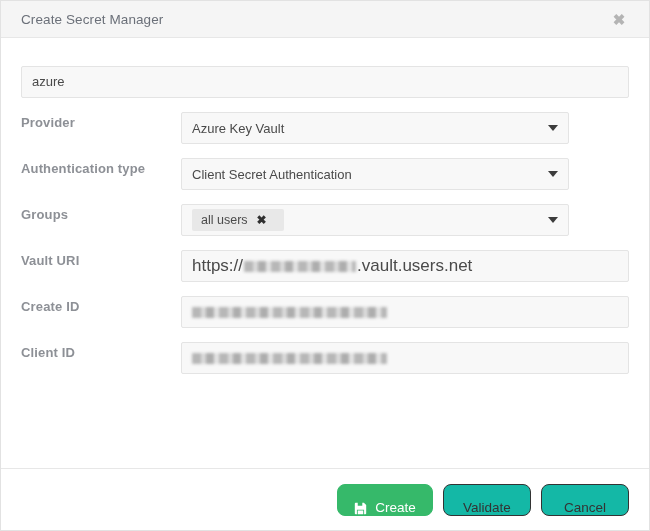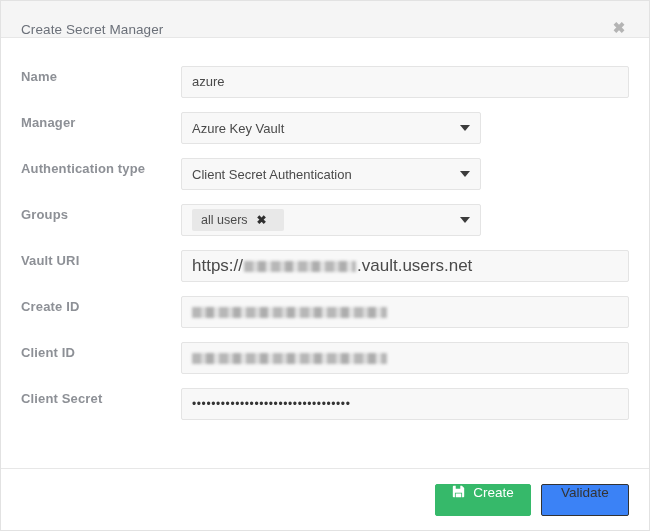--- a/index.html
+++ b/index.html
@@ -27,21 +27,21 @@
     position: relative;
   }
 
   
   .modal-header {
     height: 37px;
     min-height: 37px;
     background: #f5f5f5;
     border-bottom: 1px solid #e7e7e7;
     display: flex;
-    align-items: flex-end;
+    align-items: center;
     padding: 0 16px 0 20px;
     box-sizing: border-box;
   }
   .modal-title {
     font-size: 13.5px;
     color: #6b7079;
     letter-spacing: 0.1px;
     flex: 1 1 auto;
     white-space: nowrap;
   }
@@ -107,21 +107,21 @@
     line-height: 30px;
     outline: none;
     display: flex;
     align-items: center;
     overflow: hidden;
     white-space: nowrap;
   }
 
   
   .select-wrap {
-    width: 300px;
+    width: 388px;
     height: 32px;
     position: relative;
     box-sizing: border-box;
     background: #f8f8f8;
     border: 1px solid #e4e4e4;
     border-radius: 2px;
     display: flex;
     align-items: center;
     padding: 0 10px;
     cursor: pointer;
@@ -208,39 +208,39 @@
     border-top: 1px solid #e7e7e7;
     display: flex;
     align-items: center;
     justify-content: flex-end;
     padding: 0 20px;
     box-sizing: border-box;
     gap: 10px;
   }
   .btn {
     height: 32px;
-    border-radius: 2px;
+    border-radius: 8px;
     font-size: 13.5px;
     font-family: "Liberation Sans", sans-serif;
     display: inline-flex;
-    align-items: flex-start;
+    align-items: flex-end;
     justify-content: center;
     cursor: pointer;
     box-sizing: border-box;
     padding: 0 4px;
     white-space: nowrap;
   }
   .btn-create {
     background: #36b96a;
     color: #ffffff;
     border: 1px solid #36b96a;
     min-width: 96px;
   }
   .btn-default {
-    background: #3b82f6;
+    background: #14b8a6;
     color: #333333;
     border: 1px solid #333333;
     min-width: 88px;
   }
   .save-icon {
     margin-right: 8px;
     display: inline-flex;
     align-items: center;
   }
 </style>
@@ -250,28 +250,27 @@
 <div class="modal">
 
   <div class="modal-header">
     <div class="modal-title">Create Secret Manager</div>
     <div class="close-btn">✖</div>
   </div>
 
   <div class="modal-body">
 
     <div class="form-row">
-      <div class="field-label">Name</div>
       <div class="field-control">
         <div class="text-input">azure</div>
       </div>
     </div>
 
     <div class="form-row">
-      <div class="field-label">Manager</div>
+      <div class="field-label">Provider</div>
       <div class="field-control">
         <div class="select-wrap">
           <span class="select-value">Azure Key Vault</span>
           <span class="caret"></span>
         </div>
       </div>
     </div>
 
     <div class="form-row">
       <div class="field-label">Authentication type</div>
@@ -322,38 +321,33 @@
 
     <div class="form-row">
       <div class="field-label">Client ID</div>
       <div class="field-control">
         <div class="text-input">
           <span class="blur client"></span>
         </div>
       </div>
     </div>
 
-    <div class="form-row">
-      <div class="field-label">Client Secret</div>
-      <div class="field-control">
-        <div class="text-input">
-          <span class="dots">•••••••••••••••••••••••••••••••••</span>
-        </div>
-      </div>
-    </div>
 
   </div>
 
   <div class="modal-footer">
     <div class="btn btn-create">
       <span class="save-icon">
         <svg width="13" height="13" viewBox="0 0 16 16" aria-hidden="true">
           <path fill="#ffffff" d="M2 1h10.2L15 3.8V14a1 1 0 0 1-1 1h-1.6V9.4H3.6V15H2a1 1 0 0 1-1-1V2a1 1 0 0 1 1-1zm2.6 0v3.6h5.6V1H4.6zm0 9.6v4.4h6.8v-4.4H4.6z"></path>
         </svg>
       </span>
       <span>Create</span>
     </div>
     <div class="btn btn-default">
       <span>Validate</span>
     </div>
+    <div class="btn btn-default">
+      <span>Cancel</span>
+    </div>
   </div>
 
 </div>
 
 </body></html>

